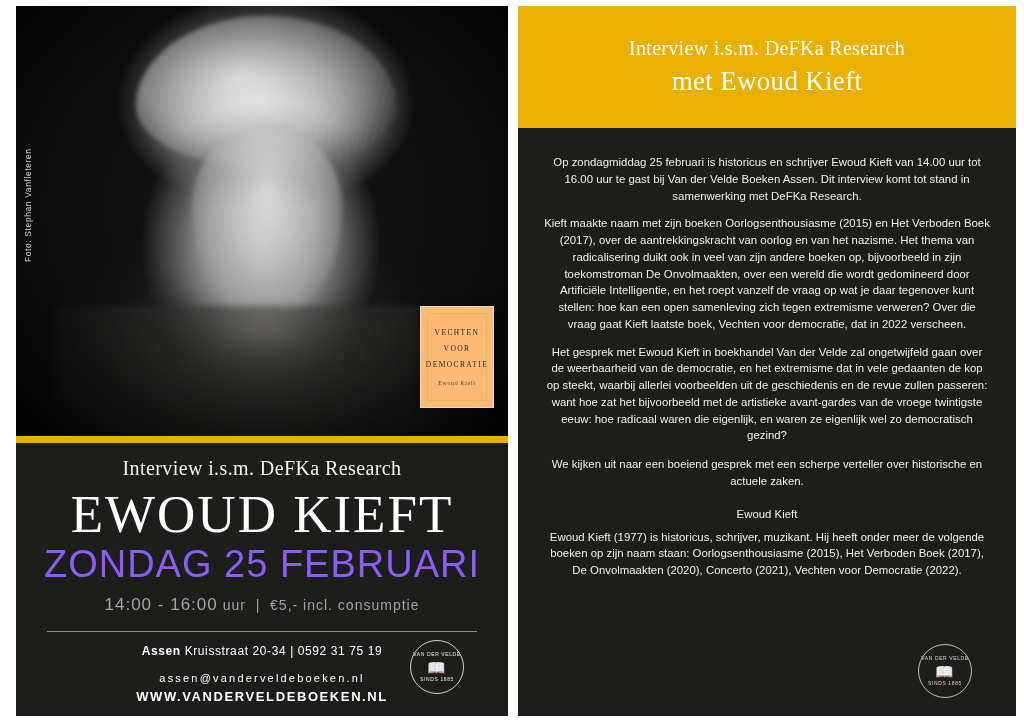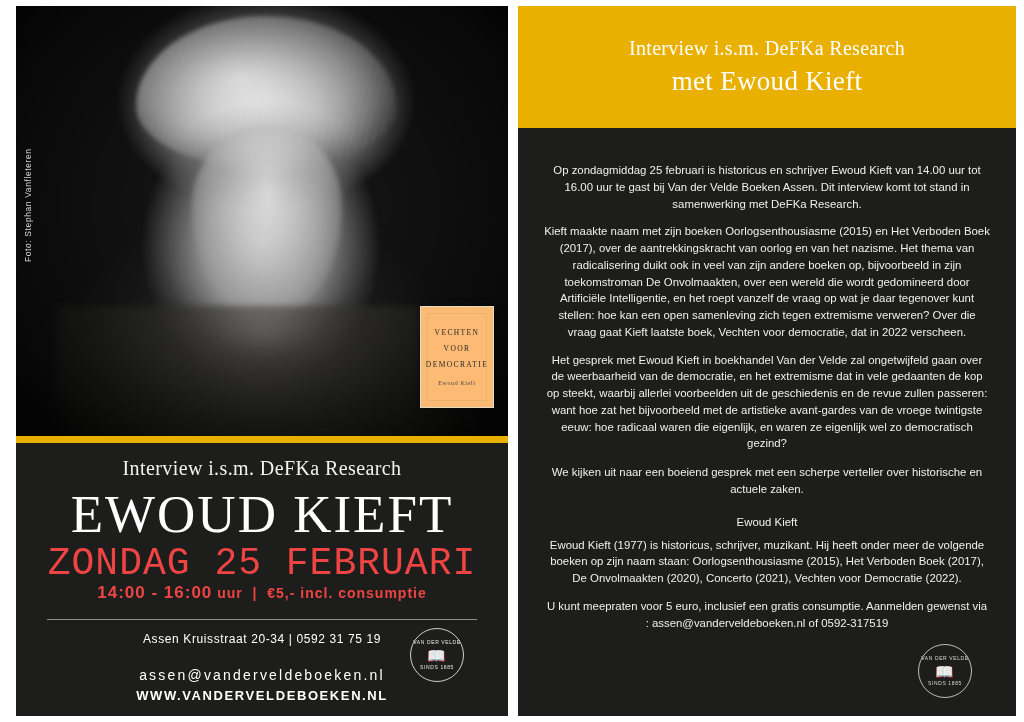--- a/index.html
+++ b/index.html
@@ -87,37 +87,37 @@
   .p-sub{
     font-family:"Liberation Serif", serif;
     color:#f2f2f0;font-size:20px;letter-spacing:.4px;margin-bottom:8px;
   }
   .p-name{
     font-family:"Liberation Serif", serif;
     color:#ffffff;font-size:53px;letter-spacing:2px;line-height:1;
     margin:2px 0 4px 0;
   }
   .p-date{
-    font-family:Liberation Mono, monospace;
-    color:#ef4444;font-size:38px;letter-spacing:1px;line-height:1;
-  }
-  .p-time{color:#ef4444;font-size:14px;letter-spacing:1px;font-weight:bold;}
+    font-family:Liberation Sans, sans-serif;
+    color:#8b5cf6;font-size:38px;letter-spacing:1px;line-height:1;margin-bottom:12px;
+  }
+  .p-time{color:#a3a3a3;font-size:14px;letter-spacing:1px;}
   .p-time .big{font-size:17px;}
   .p-note{color:#e8e8e6;font-size:11px;letter-spacing:1.1px;margin-top:7px;}
 
   .p-divider{
     width:430px;height:1px;background:#8e8d89;margin:16px auto 0 auto;
   }
   .footer{
     position:relative;
     margin-top:12px;text-align:center;color:#ffffff;
   }
   .f1{font-size:12px;letter-spacing:.6px;}
-  .f1 b{font-weight:normal;}
-  .f2{font-size:14px;letter-spacing:2.2px;margin-top:21px;}
+  .f1 b{font-weight:bold;}
+  .f2{font-size:11px;letter-spacing:2.2px;margin-top:14px;}
   .f3{font-size:13px;letter-spacing:1.6px;font-weight:bold;margin-top:5px;text-align:center;}
   .logo{
     position:absolute;right:44px;top:-4px;
     width:52px;height:52px;border-radius:50%;
     border:1px solid #cfcfcd;color:#e8e8e6;
     display:flex;flex-direction:column;align-items:center;justify-content:center;
     font-size:5px;letter-spacing:.6px;line-height:1.5;
   }
   .logo .bk{font-size:15px;line-height:1;margin:1px 0;}
 
@@ -129,21 +129,21 @@
     overflow:hidden;
   }
   .gold-head{
     background:#e9b000;height:122px;
     display:flex;flex-direction:column;align-items:center;justify-content:center;
     gap:6px;
   }
   .gh1{font-family:"Liberation Serif", serif;color:#ffffff;font-size:20px;letter-spacing:.3px;}
   .gh2{font-family:"Liberation Serif", serif;color:#ffffff;font-size:27px;letter-spacing:.3px;}
 
-  .rtext{padding:34px 26px 0 26px;color:#efefed;text-align:center;}
+  .rtext{padding:26px 26px 0 26px;color:#efefed;text-align:center;}
   .rtext p{margin:0 0 11px 0;font-size:11.4px;line-height:1.47;}
   .rtext p.tight{margin-bottom:12px;}
   .rtext .heading{font-size:11.4px;margin:16px 0 6px 0;}
   .right-logo{
     position:absolute;right:44px;bottom:18px;
     width:52px;height:52px;border-radius:50%;
     border:1px solid #bdbdbb;color:#d8d8d6;
     display:flex;flex-direction:column;align-items:center;justify-content:center;
     font-size:5px;letter-spacing:.6px;line-height:1.5;
   }
@@ -214,21 +214,20 @@
 
     <div class="rtext">
       <p>Op zondagmiddag 25 februari is historicus en schrijver Ewoud Kieft van 14.00 uur tot 16.00 uur te gast bij Van der Velde Boeken Assen. Dit interview komt tot stand in samenwerking met DeFKa Research.</p>
       <p>Kieft maakte naam met zijn boeken Oorlogsenthousiasme (2015) en Het Verboden Boek (2017), over de aantrekkingskracht van oorlog en van het nazisme. Het thema van radicalisering duikt ook in veel van zijn andere boeken op, bijvoorbeeld in zijn toekomstroman De Onvolmaakten, over een wereld die wordt gedomineerd door Artificiële Intelligentie, en het roept vanzelf de vraag op wat je daar tegenover kunt stellen: hoe kan een open samenleving zich tegen extremisme verweren? Over die vraag gaat Kieft laatste boek, Vechten voor democratie, dat in 2022 verscheen.</p>
       <p class="tight">Het gesprek met Ewoud Kieft in boekhandel Van der Velde zal ongetwijfeld gaan over de weerbaarheid van de democratie, en het extremisme dat in vele gedaanten de kop op steekt, waarbij allerlei voorbeelden uit de geschiedenis en de revue zullen passeren: want hoe zat het bijvoorbeeld met de artistieke avant-gardes van de vroege twintigste eeuw: hoe radicaal waren die eigenlijk, en waren ze eigenlijk wel zo democratisch gezind?</p>
       <p>We kijken uit naar een boeiend gesprek met een scherpe verteller over historische en actuele zaken.</p>
 
       <p class="heading">Ewoud Kieft</p>
       <p>Ewoud Kieft (1977) is historicus, schrijver, muzikant. Hij heeft onder meer de volgende boeken op zijn naam staan: Oorlogsenthousiasme (2015), Het Verboden Boek (2017), De Onvolmaakten (2020), Concerto (2021), Vechten voor Democratie (2022).</p>
 
-      <p>U kunt meepraten voor 5 euro, inclusief een gratis consumptie. Aanmelden gewenst via : assen@vanderveldeboeken.nl of 0592-317519</p>
     </div>
 
     <div class="right-logo">
       <span>VAN DER VELDE</span>
       <span class="bk">📖</span>
       <span>SINDS 1885</span>
     </div>
   </div>
 
 </div>

